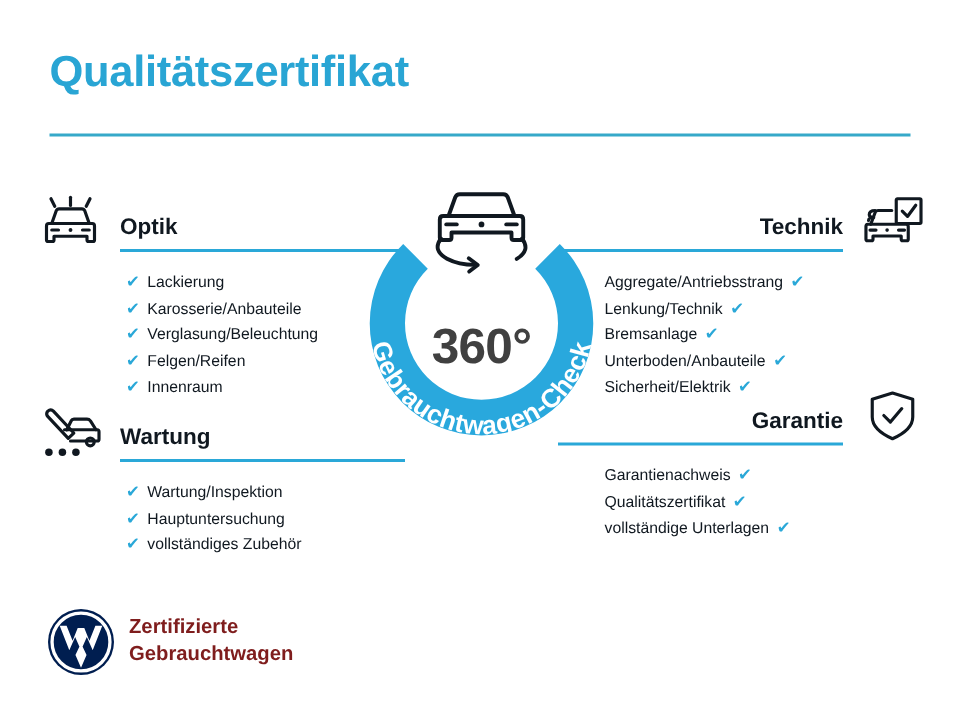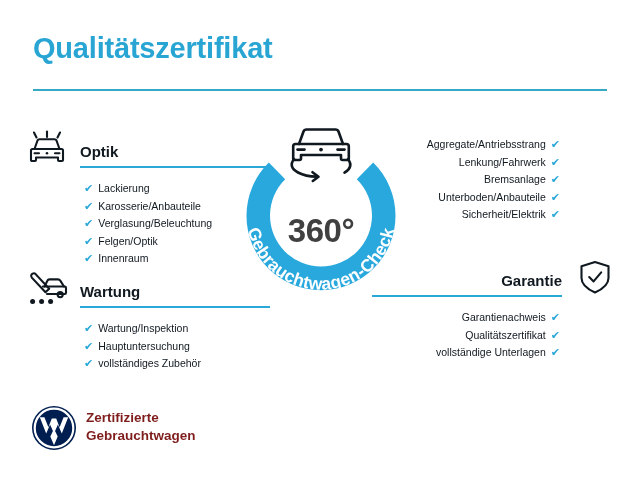--- a/index.html
+++ b/index.html
@@ -94,21 +94,21 @@
   }
   ul.checklist li {
     font-size: 10.5px;
     color: #101820;
     line-height: 17.5px;
     white-space: nowrap;
     display: flex;
     align-items: center;
   }
   .left ul.checklist li  { padding-left: 60px; justify-content: flex-start; }
-  .right ul.checklist li { padding-right: 58px; justify-content: flex-end; }
+  .right ul.checklist li { padding-right: 58px; }
 
   .check {
     color: #2aa8d8;
     font-size: 11px;
     font-weight: bold;
     line-height: 1;
     flex: none;
   }
   .left .check  { margin-right: 5px; }
   .right .check { margin-left: 5px; order: 2; }
@@ -188,21 +188,21 @@
       <li>
           <span class="check">✔</span>
           <span>Karosserie/Anbauteile</span>
         </li>
       <li>
           <span class="check">✔</span>
           <span>Verglasung/Beleuchtung</span>
         </li>
       <li>
           <span class="check">✔</span>
-          <span>Felgen/Optik</span>
+          <span>Felgen/Reifen</span>
         </li>
       <li>
           <span class="check">✔</span>
           <span>Innenraum</span>
         </li>
     </ul>
   </div>
 
   <div class="section left sec-wartung">
     <div class="sec-head">
@@ -232,27 +232,45 @@
           <span>Hauptuntersuchung</span>
         </li>
       <li>
           <span class="check">✔</span>
           <span>vollständiges Zubehör</span>
         </li>
     </ul>
   </div>
 
   <div class="section right sec-technik">
+    <div class="sec-head">
+      <div class="sec-icon">
+        <svg width="42" height="38" viewBox="0 0 42 38">
+          <g fill="none" stroke="#101820" stroke-width="2.1" stroke-linecap="round" stroke-linejoin="round">
+            <rect x="23.5" y="2.5" width="16.5" height="16.5" rx="0.8"></rect>
+            <polyline points="27.5,10.8 31,14.3 36.5,6.8"></polyline>
+            <path d="M6.5 19.5 L9.5 11.5 Q10 10.3 11.3 10.3 L20.5 10.3"></path>
+            <path d="M4.5 19.5 L30 19.5 Q31.5 19.5 31.5 21 L31.5 29.5 Q31.5 30.5 30.5 30.5 L27.8 30.5 Q26.8 30.5 26.8 29.5 L26.8 27.3 L8 27.3 L8 29.5 Q8 30.5 7 30.5 L4.3 30.5 Q3.3 30.5 3.3 29.5 L3.3 21 Q3.3 19.5 4.5 19.5 Z"></path>
+            <line x1="6" y1="23.4" x2="10" y2="23.4"></line>
+            <line x1="25" y1="23.4" x2="29" y2="23.4"></line>
+            <circle cx="17.4" cy="23.4" r="1.2" fill="#101820" stroke="none"></circle>
+            <path d="M9.5 10.3 Q5.5 10.3 5.5 13.2 Q5.5 15 8.5 15 Q5 15 5 17"></path>
+          </g>
+        </svg>
+      </div>
+      <div class="sec-title">Technik</div>
+      <div class="sec-rule"></div>
+    </div>
     <ul class="checklist">
       <li>
           <span>Aggregate/Antriebsstrang</span>
           <span class="check">✔</span>
         </li>
       <li>
-          <span>Lenkung/Fahrwerk</span>
+          <span>Lenkung/Technik</span>
           <span class="check">✔</span>
         </li>
       <li>
           <span>Bremsanlage</span>
           <span class="check">✔</span>
         </li>
       <li>
           <span>Unterboden/Anbauteile</span>
           <span class="check">✔</span>
         </li>

